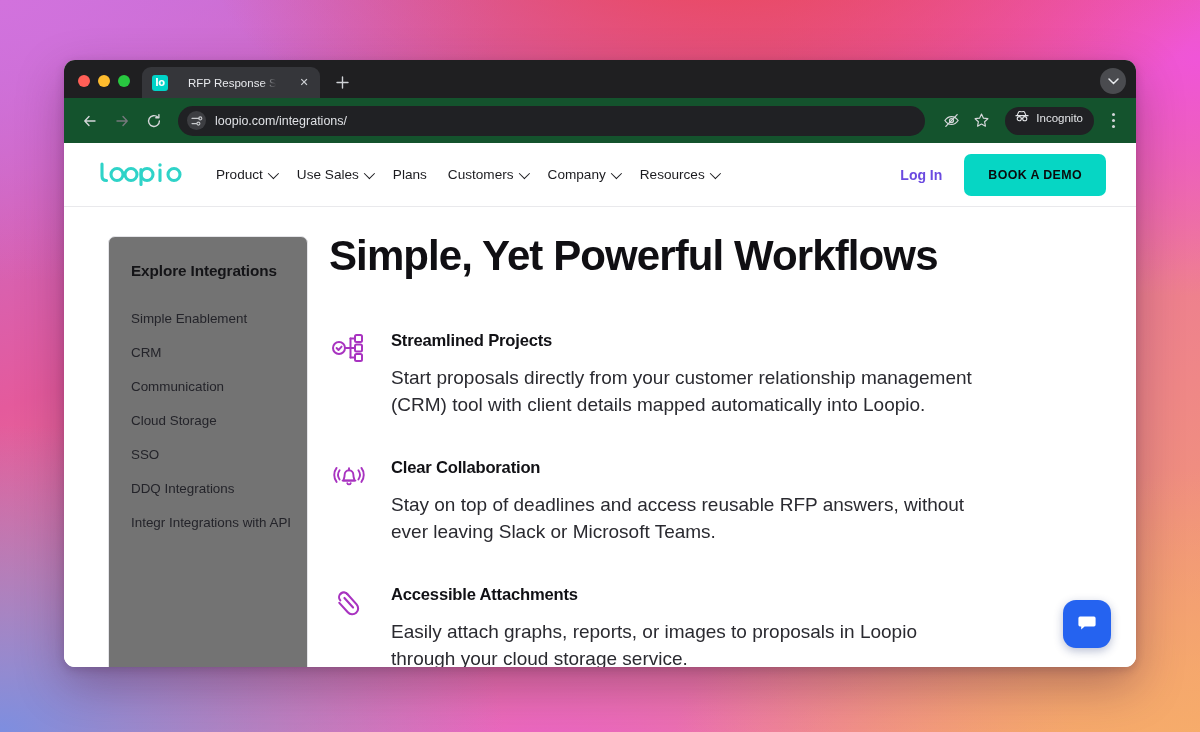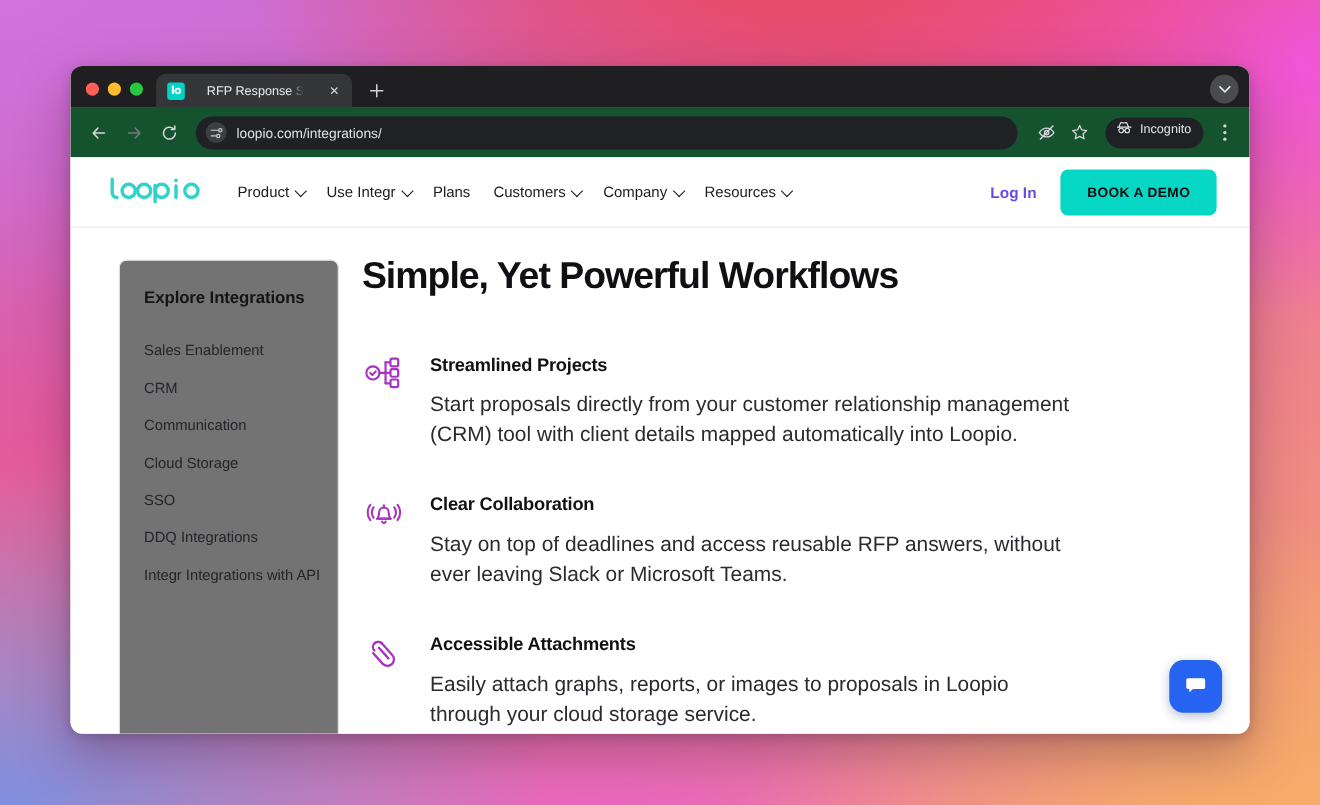--- a/index.html
+++ b/index.html
@@ -288,21 +288,21 @@
     padding: 9.5px 0;
     white-space: nowrap;
   }
 
   .main-col {
     flex: 1;
     padding: 0 48px 0 21px;
     min-width: 0;
   }
   .page-title {
-    font-size: 34px;
+    font-size: 42px;
     font-weight: bold;
     color: #100f13;
     letter-spacing: -.9px;
     margin: -4px 0 0 0;
     line-height: 1.12;
   }
 
   .features { margin-top: 52px; }
   .feature {
     display: flex;
@@ -465,21 +465,21 @@
           <circle cx="124" cy="12" r="3.4" fill="#2fd3c8"></circle>
         </svg>
       </a>
 
       <div class="site-nav">
         <div class="nav-item">
           <span>Product</span>
           <span class="nav-caret"></span>
         </div>
         <div class="nav-item">
-          <span>Use Integr</span>
+          <span>Use Sales</span>
           <span class="nav-caret"></span>
         </div>
         <div class="nav-item">
           <span>Plans</span>
         </div>
         <div class="nav-item">
           <span>Customers</span>
           <span class="nav-caret"></span>
         </div>
         <div class="nav-item">
@@ -495,21 +495,21 @@
       <div class="header-right">
         <a class="login-link">Log In</a>
         <button class="demo-btn">BOOK A DEMO</button>
       </div>
     </div>
 
     <div class="page-body">
 
       <aside class="sidebar-card">
         <div class="sidebar-title">Explore Integrations</div>
-        <div class="sidebar-item">Sales Enablement</div>
+        <div class="sidebar-item">Simple Enablement</div>
         <div class="sidebar-item">CRM</div>
         <div class="sidebar-item">Communication</div>
         <div class="sidebar-item">Cloud Storage</div>
         <div class="sidebar-item">SSO</div>
         <div class="sidebar-item">DDQ Integrations</div>
         <div class="sidebar-item">Integr Integrations with API</div>
       </aside>
 
       <main class="main-col">
         <h1 class="page-title">Simple, Yet Powerful Workflows</h1>

